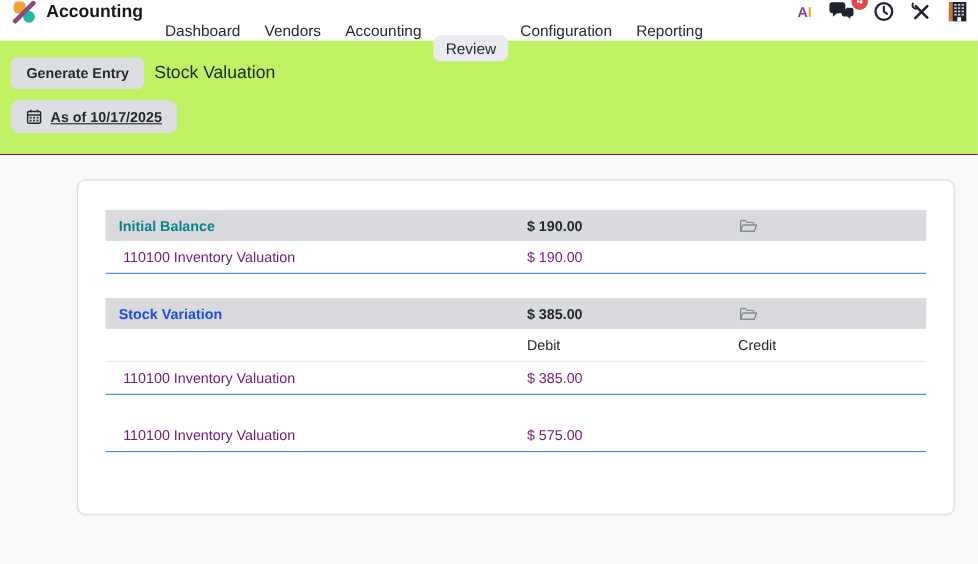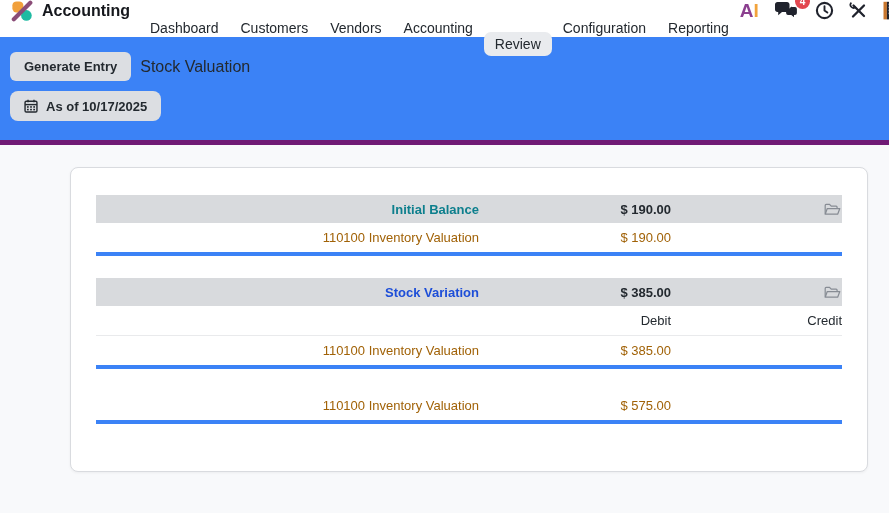--- a/index.html
+++ b/index.html
@@ -13,65 +13,64 @@
   body{font-family:"Liberation Sans",sans-serif;background:#fff;color:#23292f;}
 
   
   .topbar{height:37px;display:flex;align-items:flex-start;background:#fff;padding:0 8px 0 11px;}
   .brand{display:flex;align-items:center;gap:9px;cursor:pointer;}
   .app-name{font-size:16px;font-weight:700;color:#16181d;white-space:nowrap;}
   .nav{display:flex;align-items:center;margin-left:9px;}
   .nav-item{font-size:14px;color:#23292f;padding:4px 11px;border-radius:7px;white-space:nowrap;cursor:pointer;}
   .nav-item.active{background:#e9ebee;margin-top:32px;}
   .systray{margin-left:auto;display:flex;align-items:center;gap:15px;padding-right:2px;}
-  .ai-logo{font-size:19px;font-weight:800;cursor:pointer;line-height:1;}
+  .ai-logo{font-size:13px;font-weight:800;cursor:pointer;line-height:1;}
   .ai-a{color:#8b3f8f;} .ai-i{color:#f2a33c;}
   .icon-btn{position:relative;display:flex;align-items:center;cursor:pointer;}
   .badge{position:absolute;top:-6px;right:-10px;background:var(--badge);color:#fff;font-size:10px;font-weight:700;border-radius:8px;padding:1.5px 4.5px;line-height:1.2;}
 
   
-  .control-panel{background:#3b82f6;padding:15px 10px 19px 10px;border-bottom:5px solid #701a75;}
+  .control-panel{background:#bef264;padding:15px 10px 19px 10px;border-bottom:1px solid #701a75;}
   .cp-row1{display:flex;align-items:center;gap:9px;}
   .btn-generate{background:#dcdee2;border:none;border-radius:6px;height:29px;padding:0 14px;
     font-family:"Liberation Sans",sans-serif;font-size:13px;font-weight:700;color:#23292f;cursor:pointer;}
   .page-title{font-size:16px;font-weight:400;color:#23292f;}
   .cp-row2{margin-top:10px;}
   .filter-pill{display:inline-flex;align-items:center;gap:8px;background:#dcdee2;border:none;border-radius:8px;
-    height:30px;padding:0 14px;font-family:"Liberation Sans",sans-serif;font-size:13px;font-weight:700;color:#23292f;cursor:pointer;}
+    height:30px;padding:0 14px;font-family:"Liberation Sans",sans-serif;font-size:13px;font-weight:700;color:#23292f;cursor:pointer;text-decoration:underline;}
 
   
   .content{background:var(--content-bg);height:372px;padding-top:22px;}
   .card{margin-left:70px;width:798px;height:305px;background:#fff;border:1px solid #d9dbdf;border-radius:8px;
-    padding:27px 25px 0;box-shadow:0 1px 3px rgba(0,0,0,.05);overflow:hidden;text-align:right;}
+    padding:27px 25px 0;box-shadow:0 1px 3px rgba(0,0,0,.05);overflow:hidden;}
   table.section{width:100%;border-collapse:collapse;table-layout:fixed;margin-bottom:22px;font-size:13px;}
   col.c2{width:192px;} col.c3{width:171px;}
   tr.group-row td{background:var(--group-bg);padding:6px 0;font-weight:700;color:#23292f;}
   tr.group-row td:first-child{padding-left:12px;}
   .section-title-link{color:var(--teal);text-decoration:none;cursor:pointer;}
   .section-title-plain{color:#1d4ed8;}
-  tr.data-row td{padding:7px 0;border-bottom:4px solid #3b82f6;color:#a16207;font-weight:400;margin-top:40px;}
+  tr.data-row td{padding:7px 0;border-bottom:1px solid #3b82f6;color:#701a75;font-weight:400;margin-top:40px;}
   tr.data-row td:first-child{padding-left:16px;}
   tr.dc-row td{padding:7px 0;border-bottom:1px solid #e9eaec;color:#23292f;font-weight:400;}
   .folder-btn{display:inline-flex;cursor:pointer;vertical-align:middle;}
 </style>
 </head>
 <body>
 
 <div class="topbar">
   <div class="brand">
     <svg width="22" height="22" viewBox="0 0 24 24">
       <rect x="1.5" y="1.5" width="12" height="12" rx="4.5" fill="#f1a03c"></rect>
       <circle cx="16.8" cy="16.8" r="5.8" fill="#1fbaa2"></circle>
       <rect x="-3" y="9.8" width="30" height="4.6" rx="2.3" fill="#8a4c77" transform="rotate(-45 12 12)"></rect>
     </svg>
     <span class="app-name">Accounting</span>
   </div>
   <nav class="nav">
     <span class="nav-item">Dashboard</span>
-    <span class="nav-item">Customers</span>
     <span class="nav-item">Vendors</span>
     <span class="nav-item">Accounting</span>
     <span class="nav-item active">Review</span>
     <span class="nav-item">Configuration</span>
     <span class="nav-item">Reporting</span>
   </nav>
   <div class="systray">
     <span class="ai-logo"><span class="ai-a">A</span><span class="ai-i">I</span></span>
     <span class="icon-btn">
       <svg width="26" height="21" viewBox="0 0 26 21">

